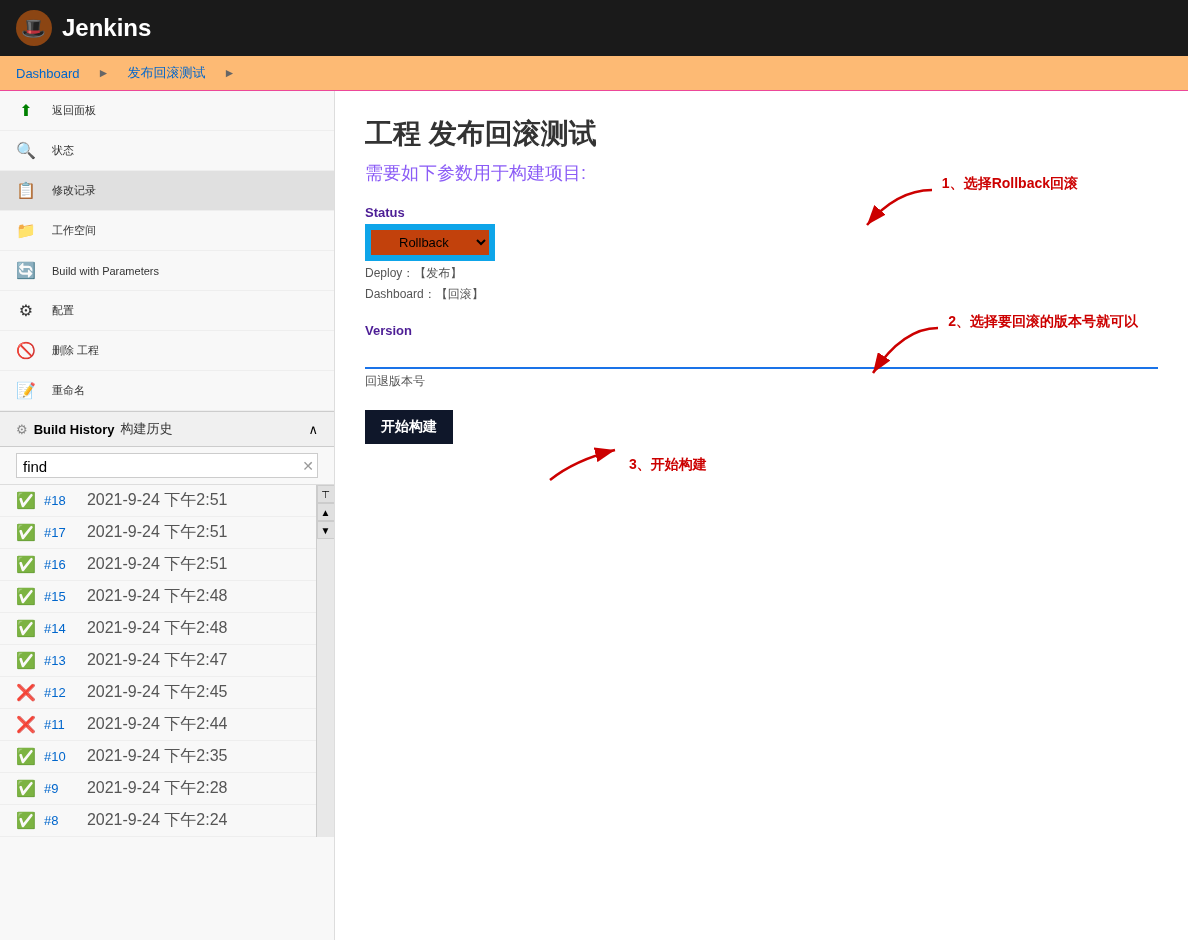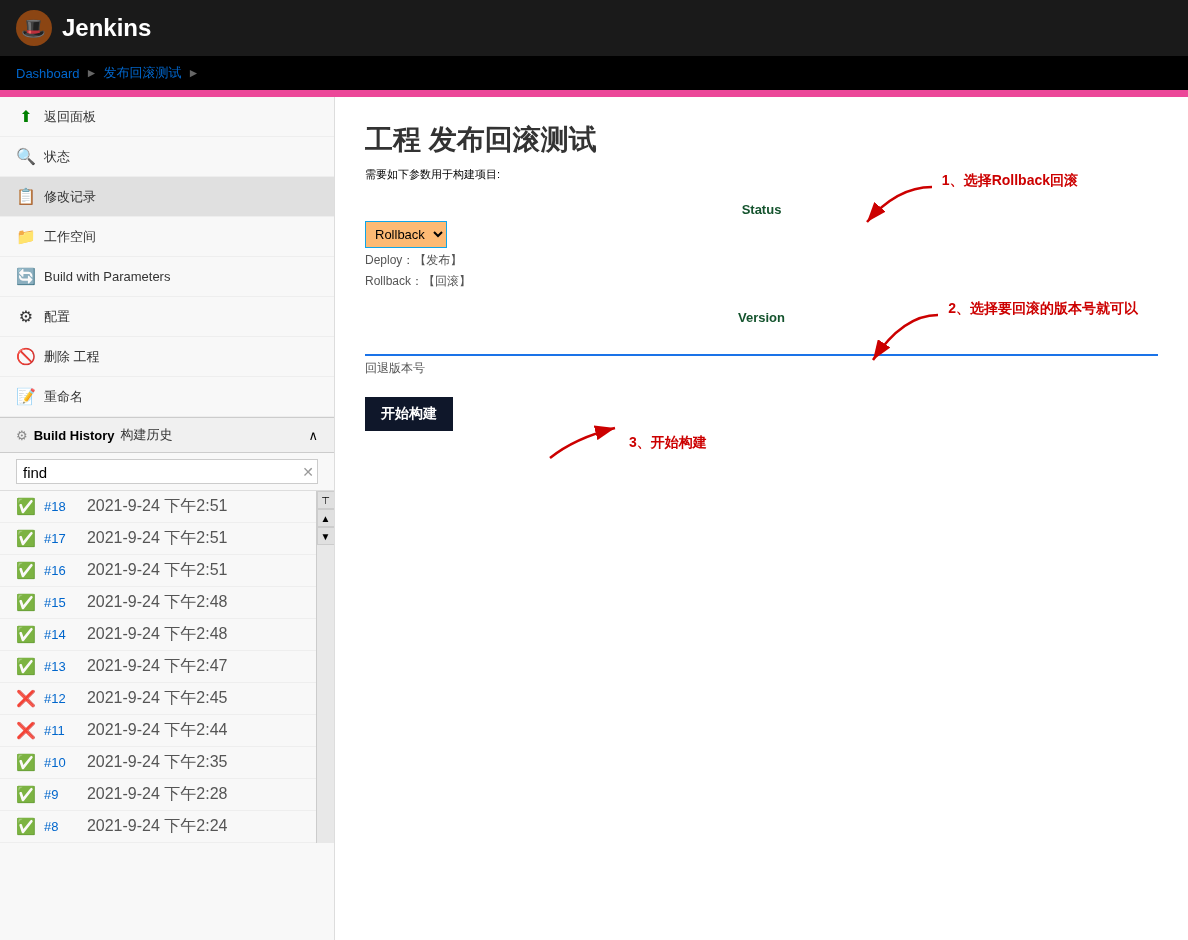--- a/index.html
+++ b/index.html
@@ -22,27 +22,27 @@
       font-size: 20px;
     }
     .header-title {
       font-size: 24px;
       font-weight: bold;
       color: white;
     }
 
     
     .breadcrumb {
-      background: #000000;
+      background: #fdba74;
       padding: 8px 16px;
       display: flex;
       align-items: center;
-      gap: 6px;
+      gap: 18px;
       font-size: 13px;
-      border-bottom: 7px solid #ec4899;
+      border-bottom: 1px solid #ec4899;
     }
     .breadcrumb a { color: #0066cc; text-decoration: none; }
     .breadcrumb-sep { color: #666; }
 
     
     .layout {
       display: flex;
       height: calc(940px - 90px);
     }
 
@@ -58,21 +58,21 @@
       display: flex;
       align-items: center;
       gap: 8px;
       padding: 10px 16px;
       cursor: pointer;
       color: #333;
       border-bottom: 1px solid #eee;
     }
     .sidebar-item.active { background: #e0e0e0; }
     .sidebar-icon { font-size: 16px; width: 20px; text-align: center; }
-    .sidebar-label { font-size: 13px; }
+    .sidebar-label { font-size: 11px; margin-left: 8px; }
 
     
     .build-history-header {
       display: flex;
       align-items: center;
       justify-content: space-between;
       padding: 8px 16px;
       background: #f0f0f0;
       border-top: 1px solid #ccc;
       border-bottom: 1px solid #ccc;
@@ -132,47 +132,46 @@
       position: relative;
     }
 
     .page-title {
       font-size: 28px;
       font-weight: bold;
       color: #333;
       margin-bottom: 8px;
     }
     .page-subtitle {
-      font-size: 11px;
-      color: #000000;
+      font-size: 18px;
+      color: #8b5cf6;
       margin-bottom: 20px;
     }
 
     
     .form-group { margin-bottom: 18px; }
     .form-label {
       font-weight: bold;
       font-size: 13px;
       margin-bottom: 4px;
       display: block;
-      color: #14532d;
-      text-align: center;
+      color: #4c1d95;
     }
     .form-sublabel {
       font-size: 12px;
       color: #555;
       margin-top: 4px;
     }
 
     .select-control {
-      padding: 4px 5px;
-      border: 1px solid #0ea5e9;
+      padding: 4px 24px;
+      border: 6px solid #0ea5e9;
       font-size: 13px;
       cursor: pointer;
-      background: #fdba74;
+      background: #c2410c;
     }
 
     .text-input {
       width: 100%;
       padding: 5px 8px;
       border: none;
       border-bottom: 2px solid #1a73e8;
       outline: none;
       font-size: 13px;
     }
@@ -370,21 +369,21 @@
           </svg>
         </div>
 
         <div style="display:flex; gap:0;">
           <select class="select-control">
             <option>Rollback</option>
             <option>Deploy</option>
           </select>
         </div>
         <div class="form-sublabel">Deploy：【发布】</div>
-        <div class="form-sublabel">Rollback：【回滚】</div>
+        <div class="form-sublabel">Dashboard：【回滚】</div>
       </div>
     </div>
 
     <div style="position:relative; margin-bottom: 20px;">
 
       <div style="position:absolute; right:20px; top:-10px; color:#cc0000; font-size:14px; font-weight:bold; white-space:nowrap;">
         <span>2、选择要回滚的版本号就可以</span>
         <svg width="80" height="60" style="position:absolute; left:-85px; top:10px;">
           <defs>
             <marker id="arrowhead2" markerWidth="8" markerHeight="6" refX="8" refY="3" orient="auto">
@@ -399,21 +398,21 @@
         <label class="form-label">Version</label>
         <input type="text" class="text-input" value="" style="">
         <div class="form-sublabel">回退版本号</div>
       </div>
     </div>
 
     <div style="position:relative;">
       <button class="build-btn">开始构建</button>
 
       
-      <div style="position:absolute; left:180px; top:21px; color:#cc0000; font-size:14px; font-weight:bold;">
+      <div style="position:absolute; left:180px; top:30px; color:#cc0000; font-size:14px; font-weight:bold;">
         <svg width="80" height="50" style="display:inline-block; vertical-align:middle;">
           <defs>
             <marker id="arrowhead3" markerWidth="8" markerHeight="6" refX="8" refY="3" orient="auto">
               <polygon points="0 0, 8 3, 0 6" fill="#cc0000"></polygon>
             </marker>
           </defs>
           <path d="M5,40 Q30,20 70,10" stroke="#cc0000" stroke-width="2.5" fill="none" marker-end="url(#arrowhead3)"></path>
         </svg>
         <span>3、开始构建</span>
       </div>

